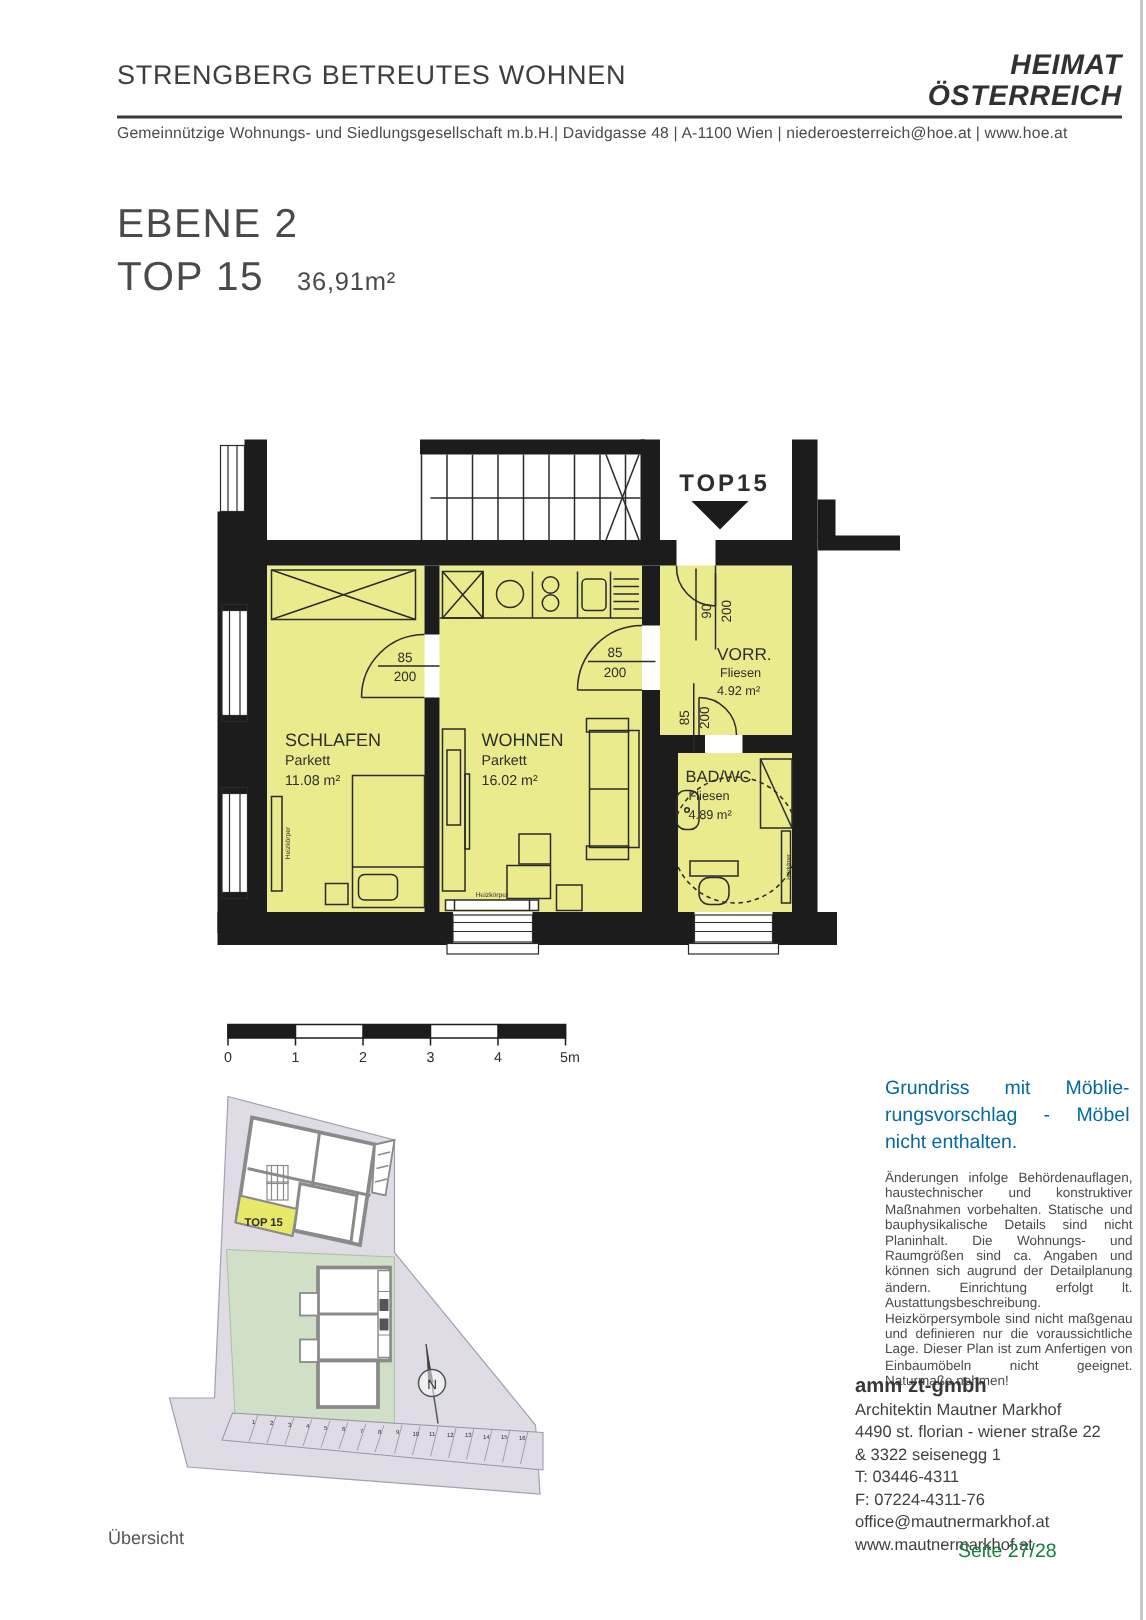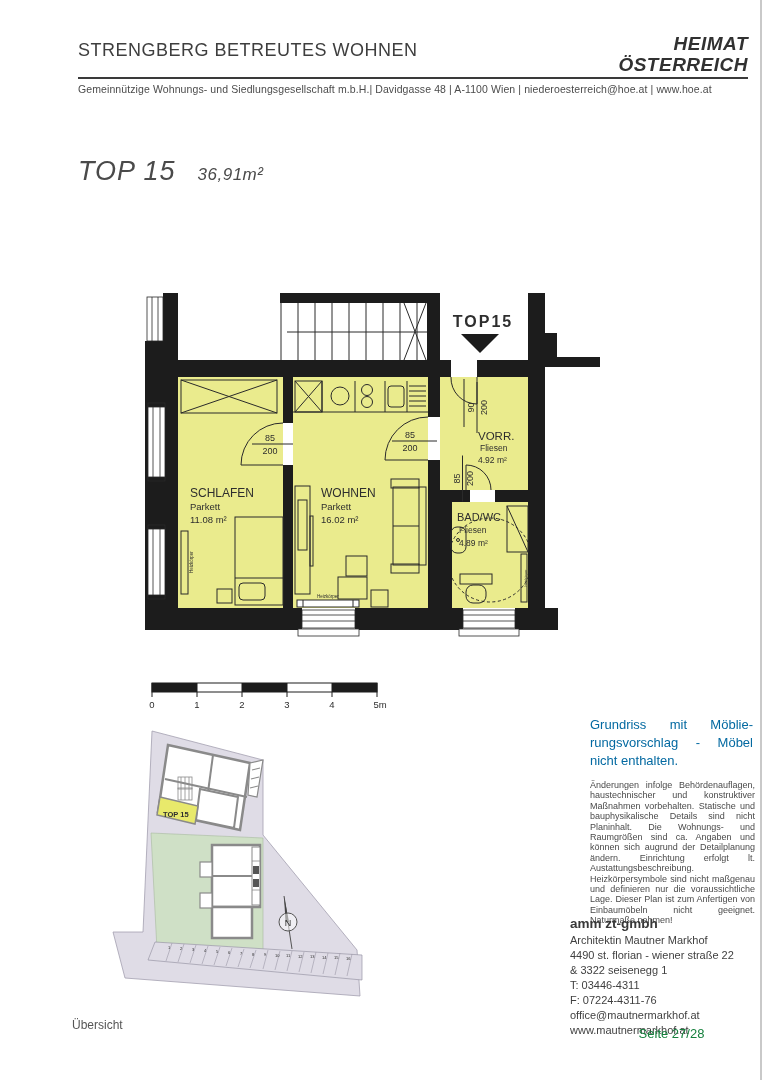--- a/index.html
+++ b/index.html
@@ -6,21 +6,21 @@
   body{width:764px;height:1080px;position:relative;font-family:"Liberation Sans",sans-serif;color:#3c3c3c;overflow:hidden;}
   .abs{position:absolute;}
   
   .hdr-title{left:78px;top:40px;font-size:18px;letter-spacing:.5px;color:#3e3e3e;white-space:nowrap;}
   .hdr-logo{left:560px;top:33px;width:188px;text-align:right;font-style:italic;font-weight:bold;font-size:19px;line-height:21px;color:#313131;letter-spacing:.5px;}
   .hdr-rule{left:78px;top:77px;width:670px;height:2px;background:#3a3a3a;}
   .hdr-sub{left:78px;top:83px;width:680px;font-size:10.5px;color:#4b4b4b;letter-spacing:.1px;white-space:nowrap;}
   
   .tb{left:78px;top:134px;color:#4a4a4a;}
   .tb .lvl{font-size:27px;letter-spacing:1px;}
-  .tb .unitline{margin-top:22px;font-size:27px;letter-spacing:1px;font-style:italic;}
+  .tb .unitline{margin-top:4px;font-size:27px;letter-spacing:1px;}
   .tb .area{font-size:17px;letter-spacing:.5px;margin-left:22px;}
   
   .note-head{left:590px;top:716px;width:163px;font-size:13px;line-height:18px;text-align:justify;color:#0369a1;}
   .note-small{left:590px;top:780px;width:165px;font-size:9px;line-height:10.4px;text-align:justify;color:#4a4a4a;}
   .arch{left:570px;top:916px;width:170px;color:#3f3f3f;}
   .arch .nm{font-size:13.5px;font-weight:bold;margin-bottom:2px;color:#383838;}
   .arch .ln{font-size:11px;line-height:15px;}
   .caption{left:72px;top:1018px;font-size:12px;color:#555;}
   .page-num{left:590px;top:1026px;width:163px;text-align:center;font-size:13px;color:#15803d;}
   .scan-edge{left:760px;top:0;width:2px;height:1080px;background:#c9c9c9;}
@@ -32,20 +32,21 @@
 
 <div class="abs hdr-title">STRENGBERG BETREUTES WOHNEN</div>
 <div class="abs hdr-logo">
   <div>HEIMAT</div>
   <div>ÖSTERREICH</div>
 </div>
 <div class="abs hdr-rule"></div>
 <div class="abs hdr-sub">Gemeinnützige Wohnungs- und Siedlungsgesellschaft m.b.H.| Davidgasse 48 | A-1100 Wien | niederoesterreich@hoe.at | www.hoe.at</div>
 
 <div class="abs tb">
+  <div class="lvl">EBENE 2</div>
   <div class="unitline">
     <span>TOP 15</span><span class="area">36,91m²</span>
   </div>
 </div>
 
 <svg class="abs" style="left:140px;top:288px" width="460" height="430" viewBox="140 288 460 430">
 
   <g>
     <rect x="178" y="377" width="105" height="231" fill="#eaeb8d"></rect>
     <rect x="293" y="377" width="135" height="231" fill="#eaeb8d"></rect>

